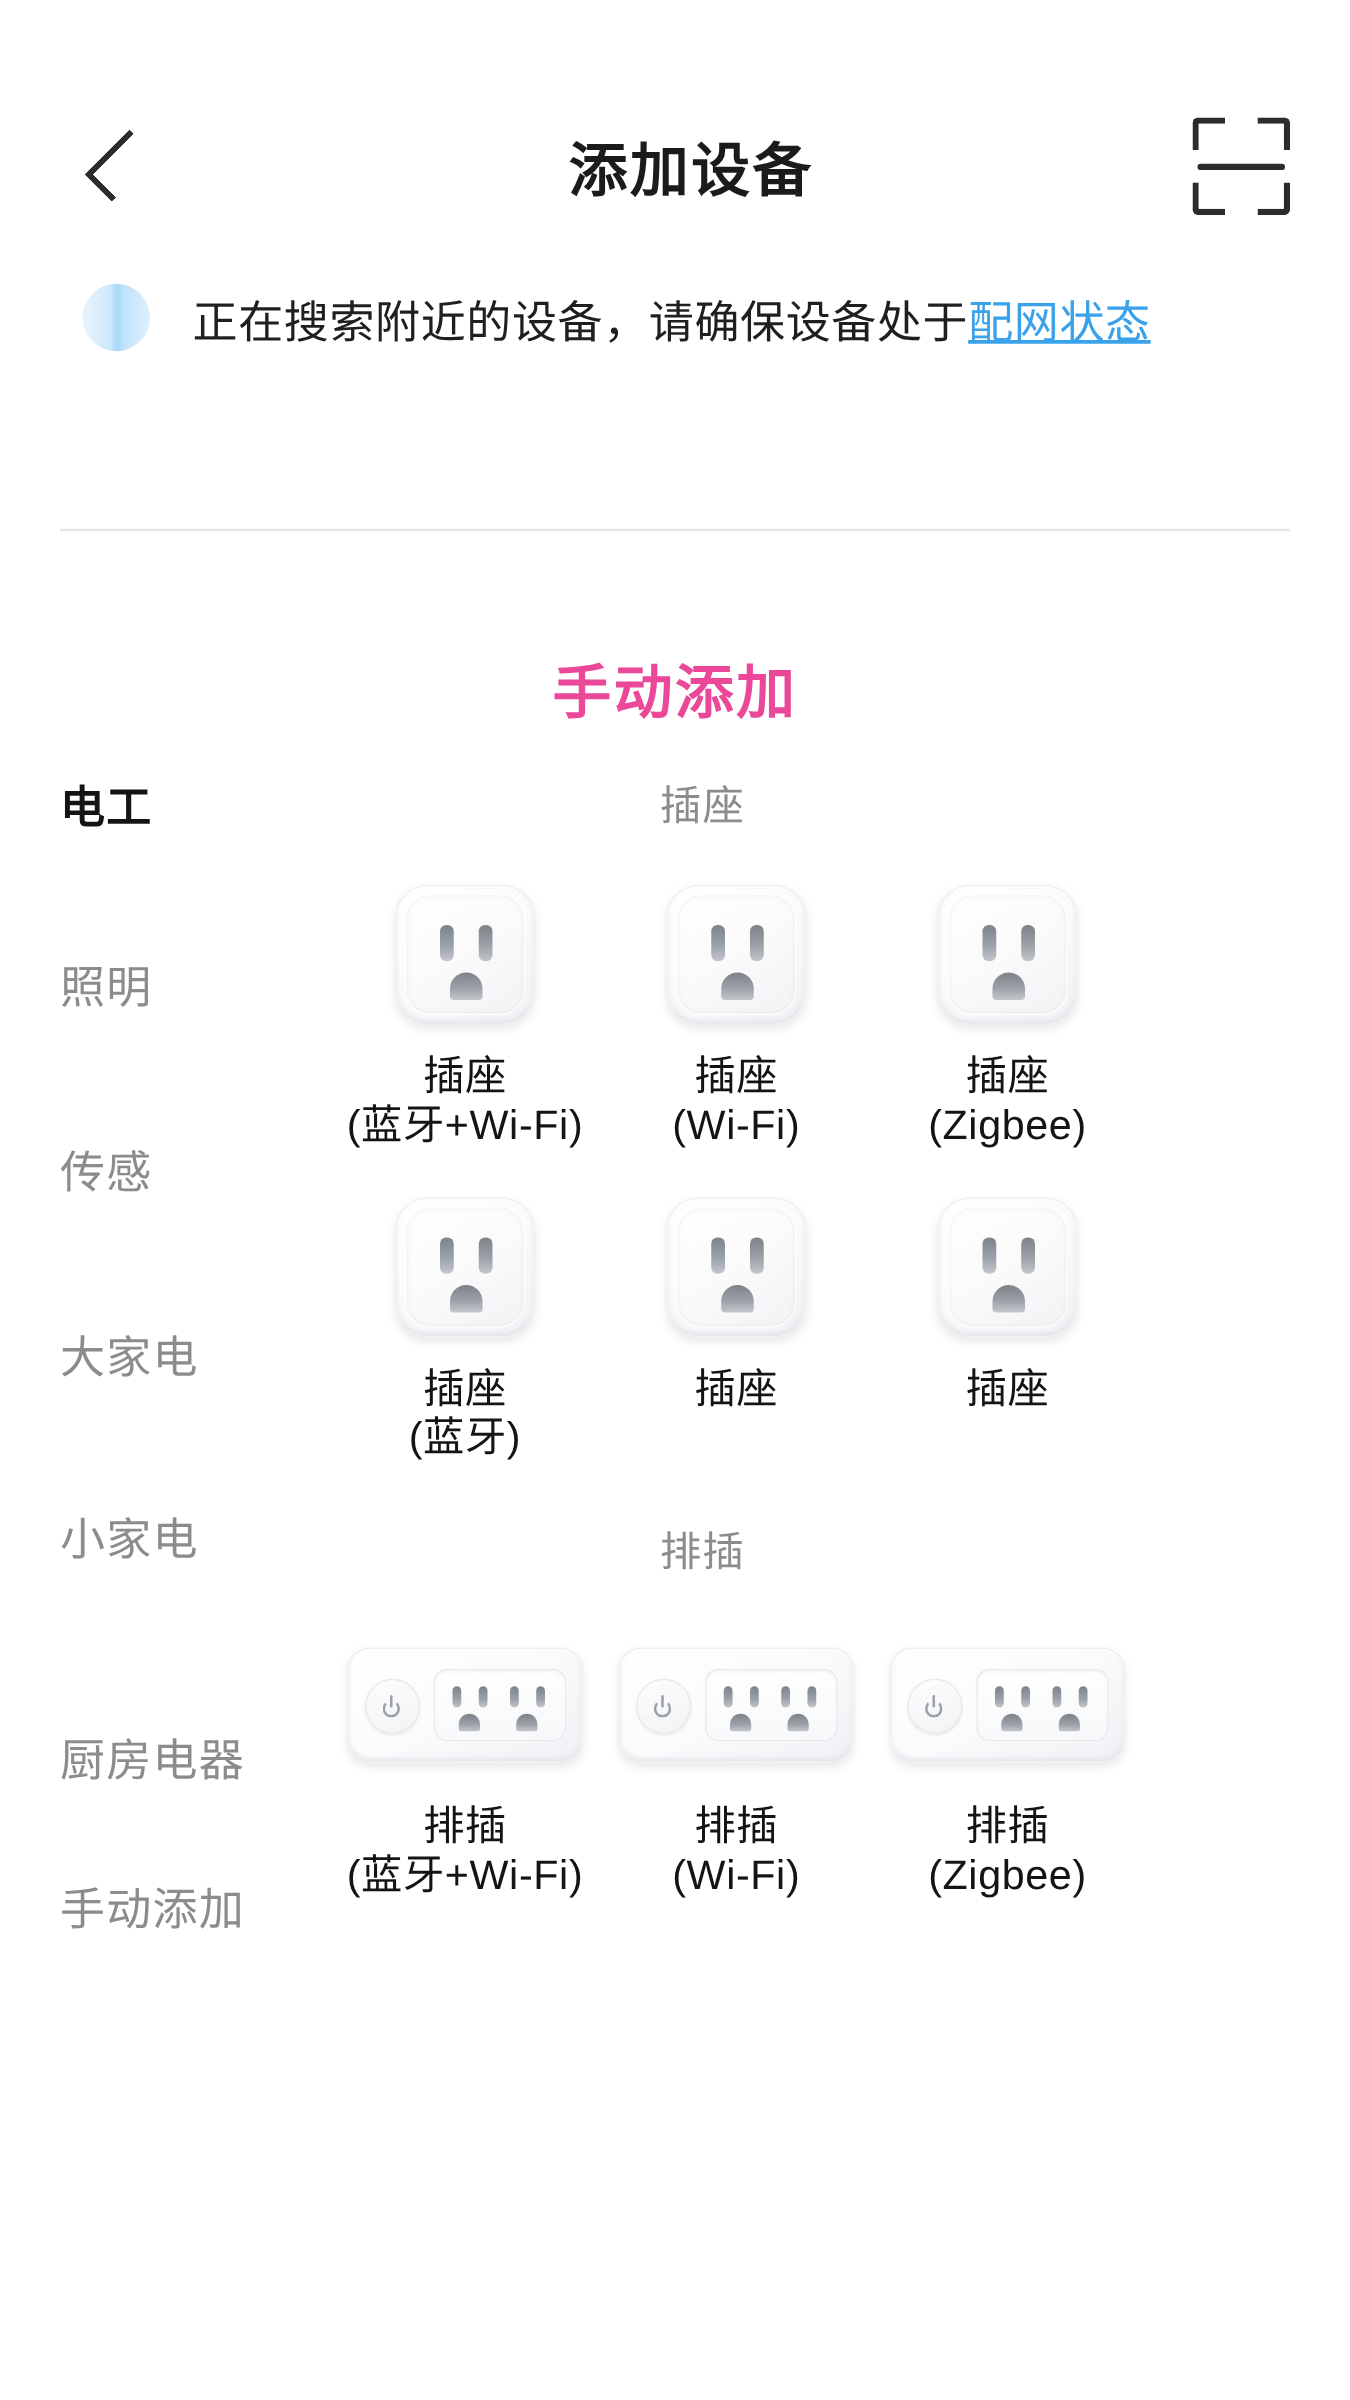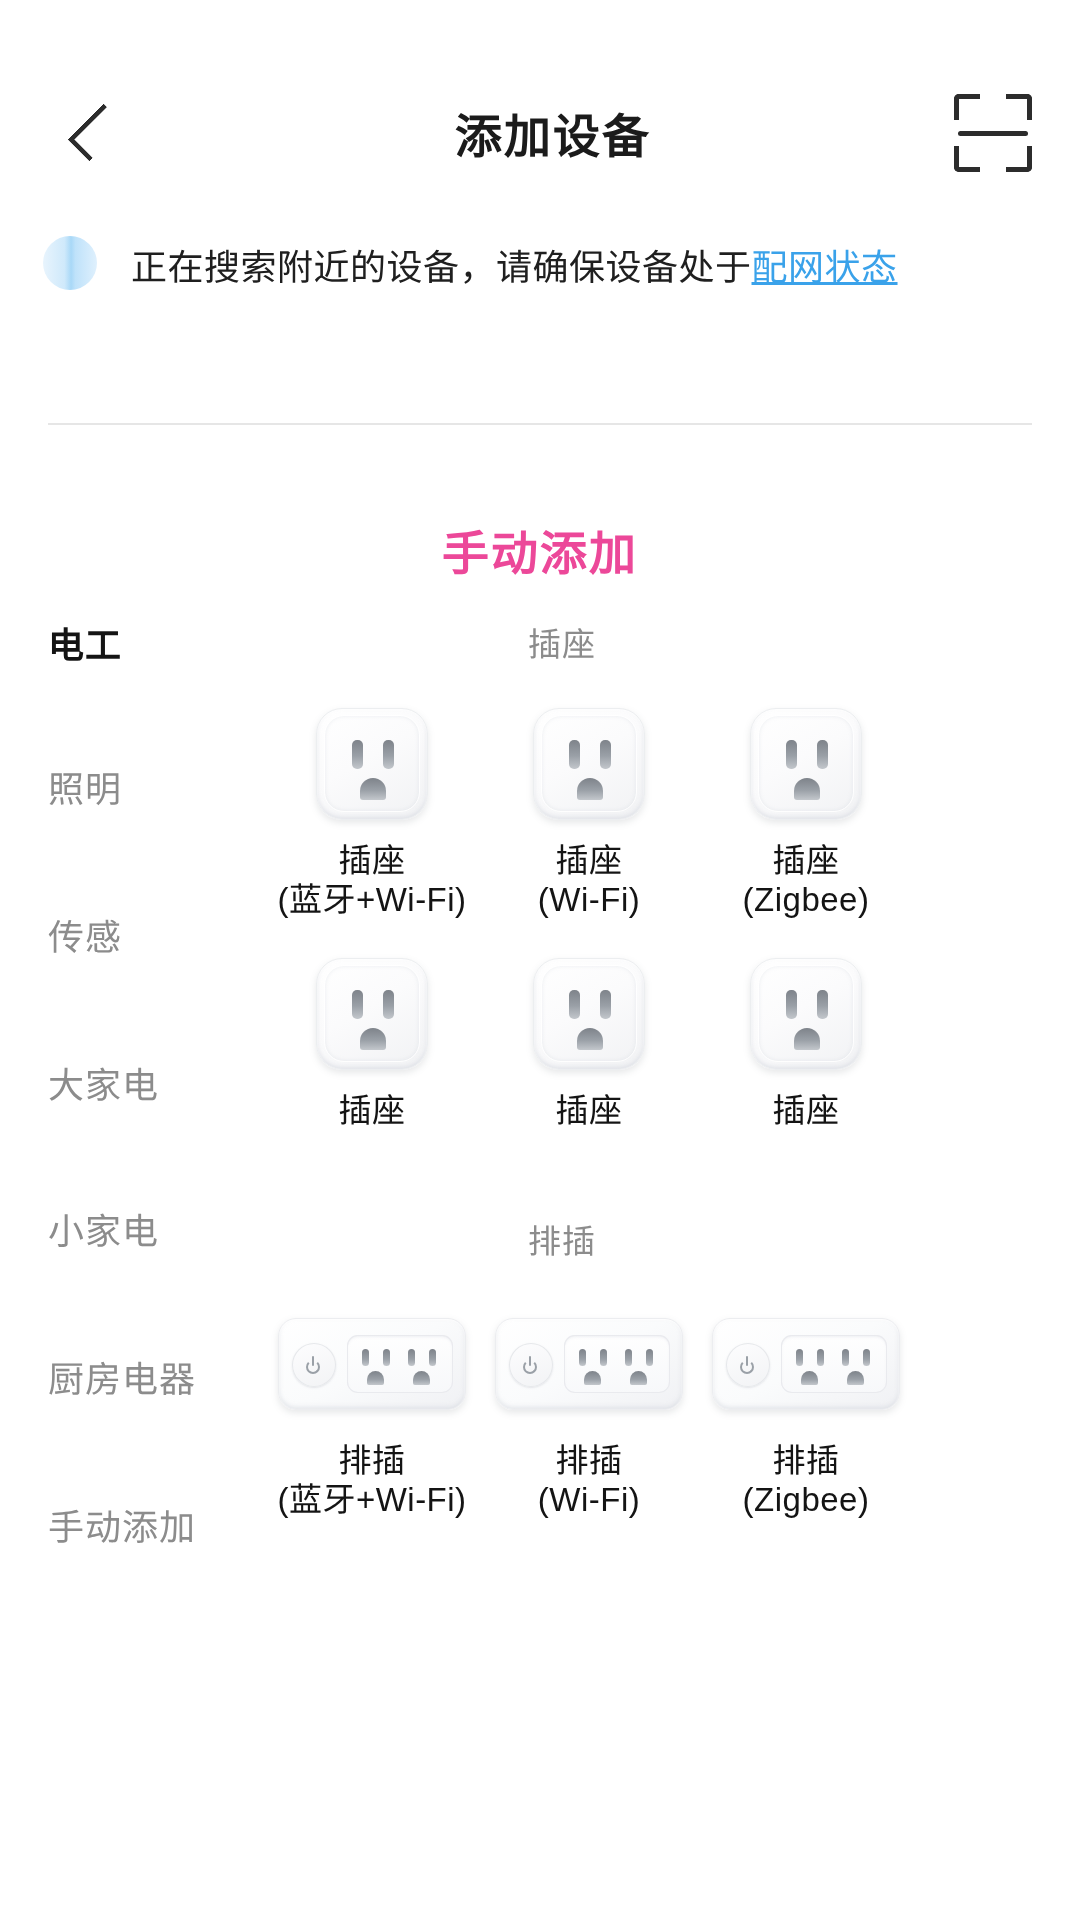--- a/index.html
+++ b/index.html
@@ -85,22 +85,22 @@
   }
 
   
   .search-status {
     position: absolute;
     top: 218px;
     left: 0;
     width: 1080px;
     height: 72px;
     display: flex;
-    align-items: flex-end;
-    padding-left: 43px;
+    align-items: center;
+    padding-left: 66px;
     box-sizing: border-box;
   }
   .spinner {
     width: 54px;
     height: 54px;
     border-radius: 50%;
     background:
       linear-gradient(to right,
         #e8f4fd 0%,
         #cfe9fb 40%,
@@ -358,21 +358,21 @@
 
 <div class="manual-title">手动添加</div>
 
 <div class="body-area">
   <div class="sidebar" id="sidebar">
       <div class="side-item active" style="top: 16px;">电工</div>
       <div class="side-item" style="top: 160px; text-align: right;">照明</div>
       <div class="side-item" style="top: 308px;">传感</div>
       <div class="side-item" style="top: 456px;">大家电</div>
       <div class="side-item" style="top: 602px;">小家电</div>
-      <div class="side-item" style="top: 750px;">厨房电器</div>
+      <div class="side-item" style="top: 779px;">厨房电器</div>
       <div class="side-item" style="top: 898px;">手动添加</div>
     </div>
   <div class="content" id="content">
       <div class="group-head" style="top: 18px; left: 280px;">插座</div>
       <div class="tile" style="top: 100px; left: 0px;">
         <div class="icon-wrap">
           <div class="socket">
             <span class="slot left"></span>
             <span class="slot right"></span>
             <span class="ground"></span>
@@ -401,21 +401,21 @@
         <div class="tile-label"><span class="l1">插座</span><span class="l2">(Zigbee)</span></div>
       </div>
       <div class="tile" style="top: 350px; left: 0px;">
         <div class="icon-wrap">
           <div class="socket">
             <span class="slot left"></span>
             <span class="slot right"></span>
             <span class="ground"></span>
           </div>
         </div>
-        <div class="tile-label"><span class="l1">插座</span></div>
+        <div class="tile-label"><span class="l1">插座</span><span class="l2">(蓝牙)</span></div>
       </div>
       <div class="tile" style="top: 350px; left: 217px;">
         <div class="icon-wrap">
           <div class="socket">
             <span class="slot left"></span>
             <span class="slot right"></span>
             <span class="ground"></span>
           </div>
         </div>
         <div class="tile-label"><span class="l1">插座</span></div>

